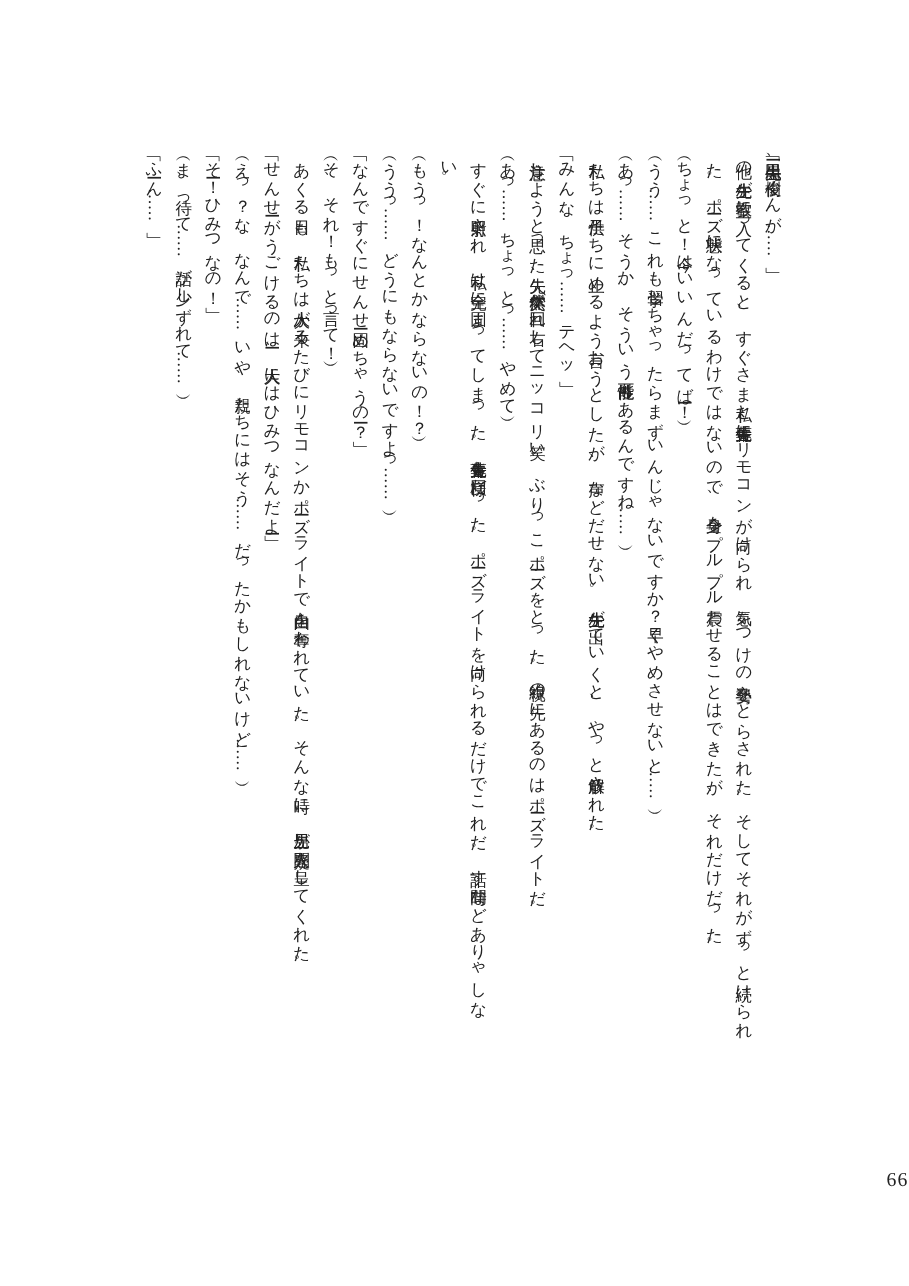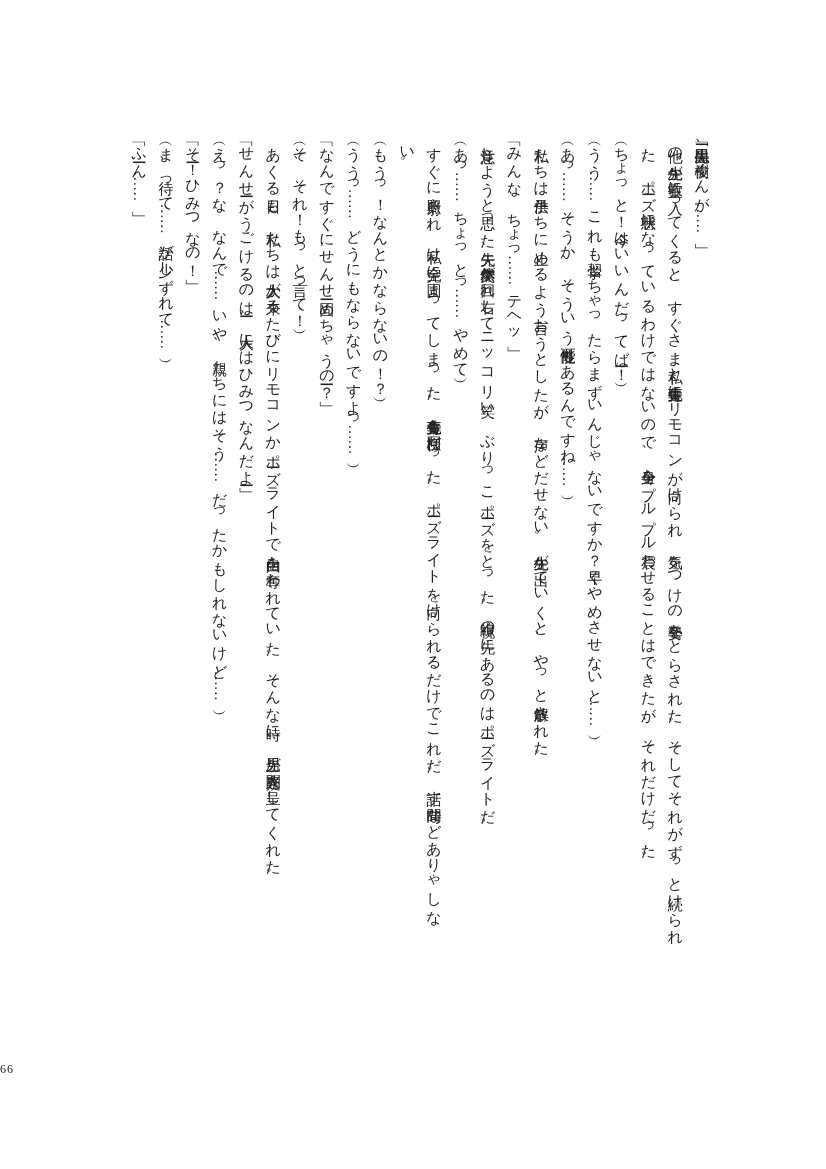--- a/index.html
+++ b/index.html
@@ -35,22 +35,22 @@
   .text-column {
     white-space: nowrap;
     margin: 0;
     padding: 0;
   }
   .page-number {
     position: absolute;
     top: 1062px;
     left: 0;
     width: 100%;
-    text-align: left;
-    font-size: 12px;
+    text-align: right;
+    font-size: 18px;
     color: #222222;
     letter-spacing: 1px;
   }
 </style>
 </head>
 <body>
 
 <div class="page">
 
   <div class="text-block">

